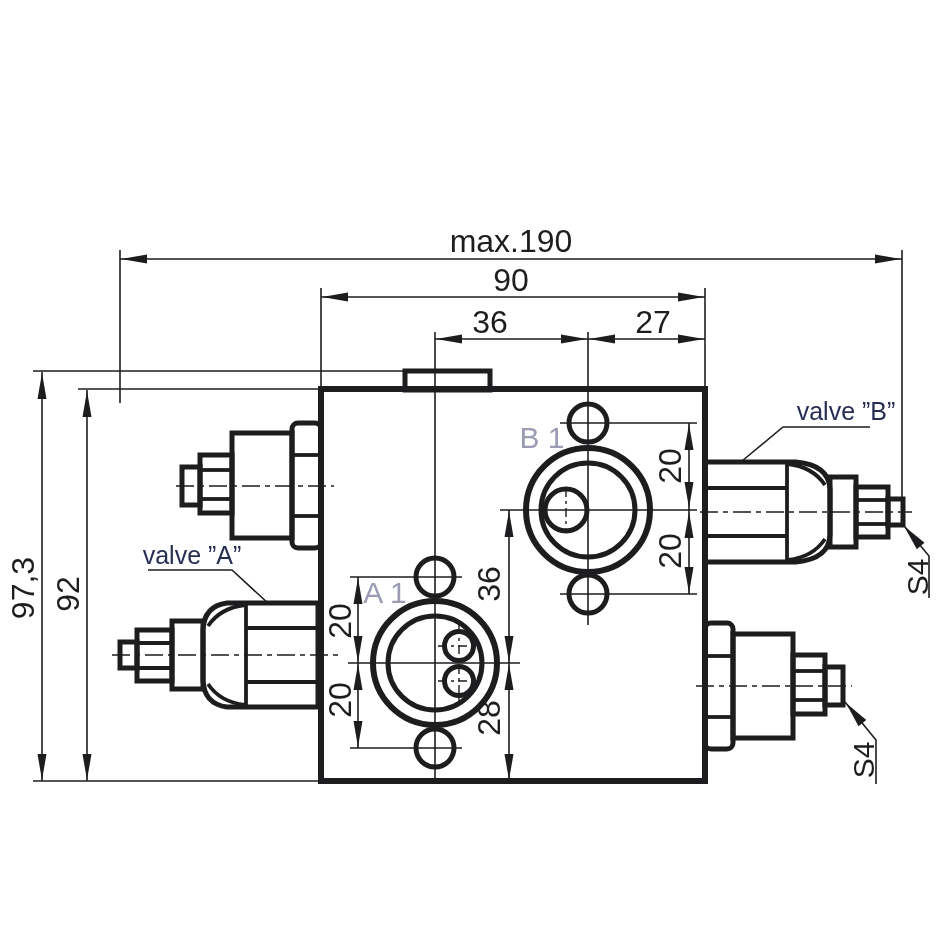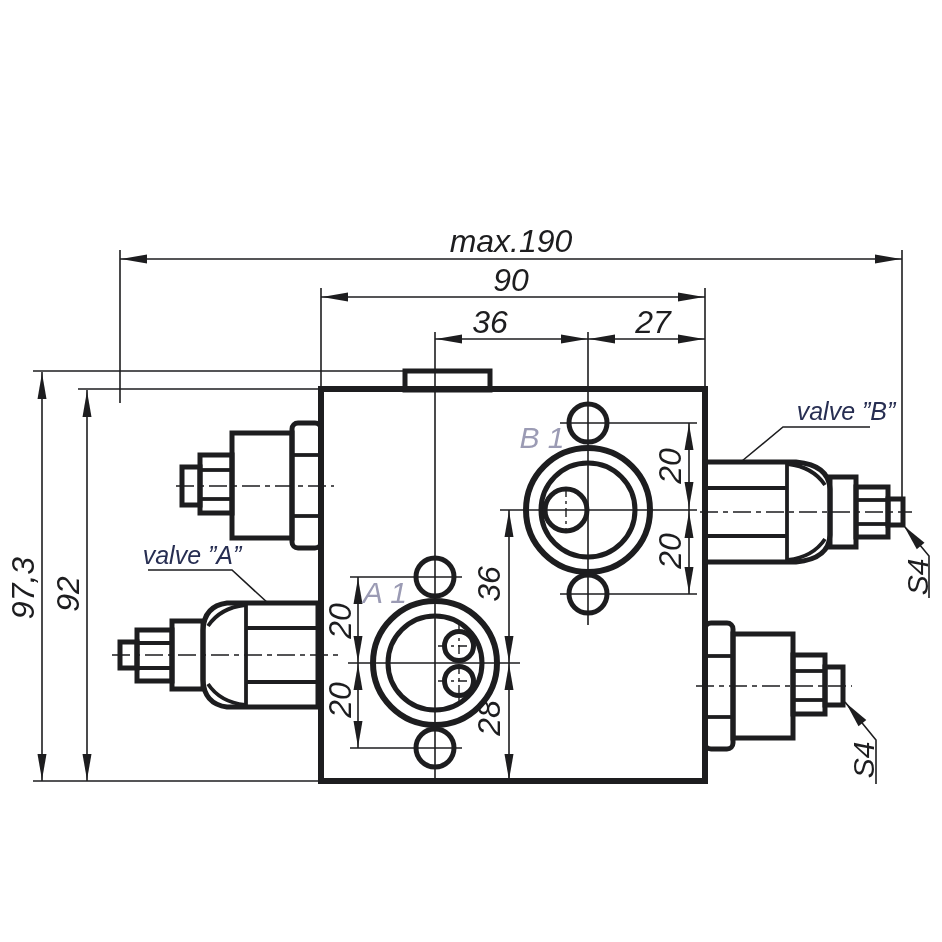--- a/index.html
+++ b/index.html
@@ -2,21 +2,21 @@
 <html style="--line: #1d1d1f; --port_label: #9b9bb4; --valve_label: #272e52; --background: #ffffff;"><head>
 <meta charset="utf-8">
 <style>
   html,body{margin:0;padding:0;}
   body{
     width:942px;height:942px;
     background:var(--background,#fff);
     font-family:"Liberation Sans",sans-serif;
     position:relative;overflow:hidden;
   }
-  #stage{position:absolute;left:0;top:0;width:942px;height:942px;font-style:italic;}
+  #stage{position:absolute;left:0;top:0;width:942px;height:942px;}
   svg{display:block;}
   .ln  {stroke:var(--line,#1d1d1f);fill:none;stroke-width:5;}
   .ln6 {stroke:var(--line,#1d1d1f);fill:none;stroke-width:6;}
   .ln4 {stroke:var(--line,#1d1d1f);fill:none;stroke-width:3.8;}
   .thin{stroke:var(--line,#1d1d1f);fill:none;stroke-width:1.6;}
   .cl  {stroke:var(--line,#1d1d1f);fill:none;stroke-width:1.6;stroke-dasharray:18 5 5 5;}
   .cls {stroke:var(--line,#1d1d1f);fill:none;stroke-width:1.4;stroke-dasharray:9 4 3 4;}
   .ah  {fill:var(--line,#1d1d1f);stroke:none;}
   text{fill:var(--line,#1d1d1f);font-family:"Liberation Sans",sans-serif;}
   .dim-text  {font-size:32px;}

